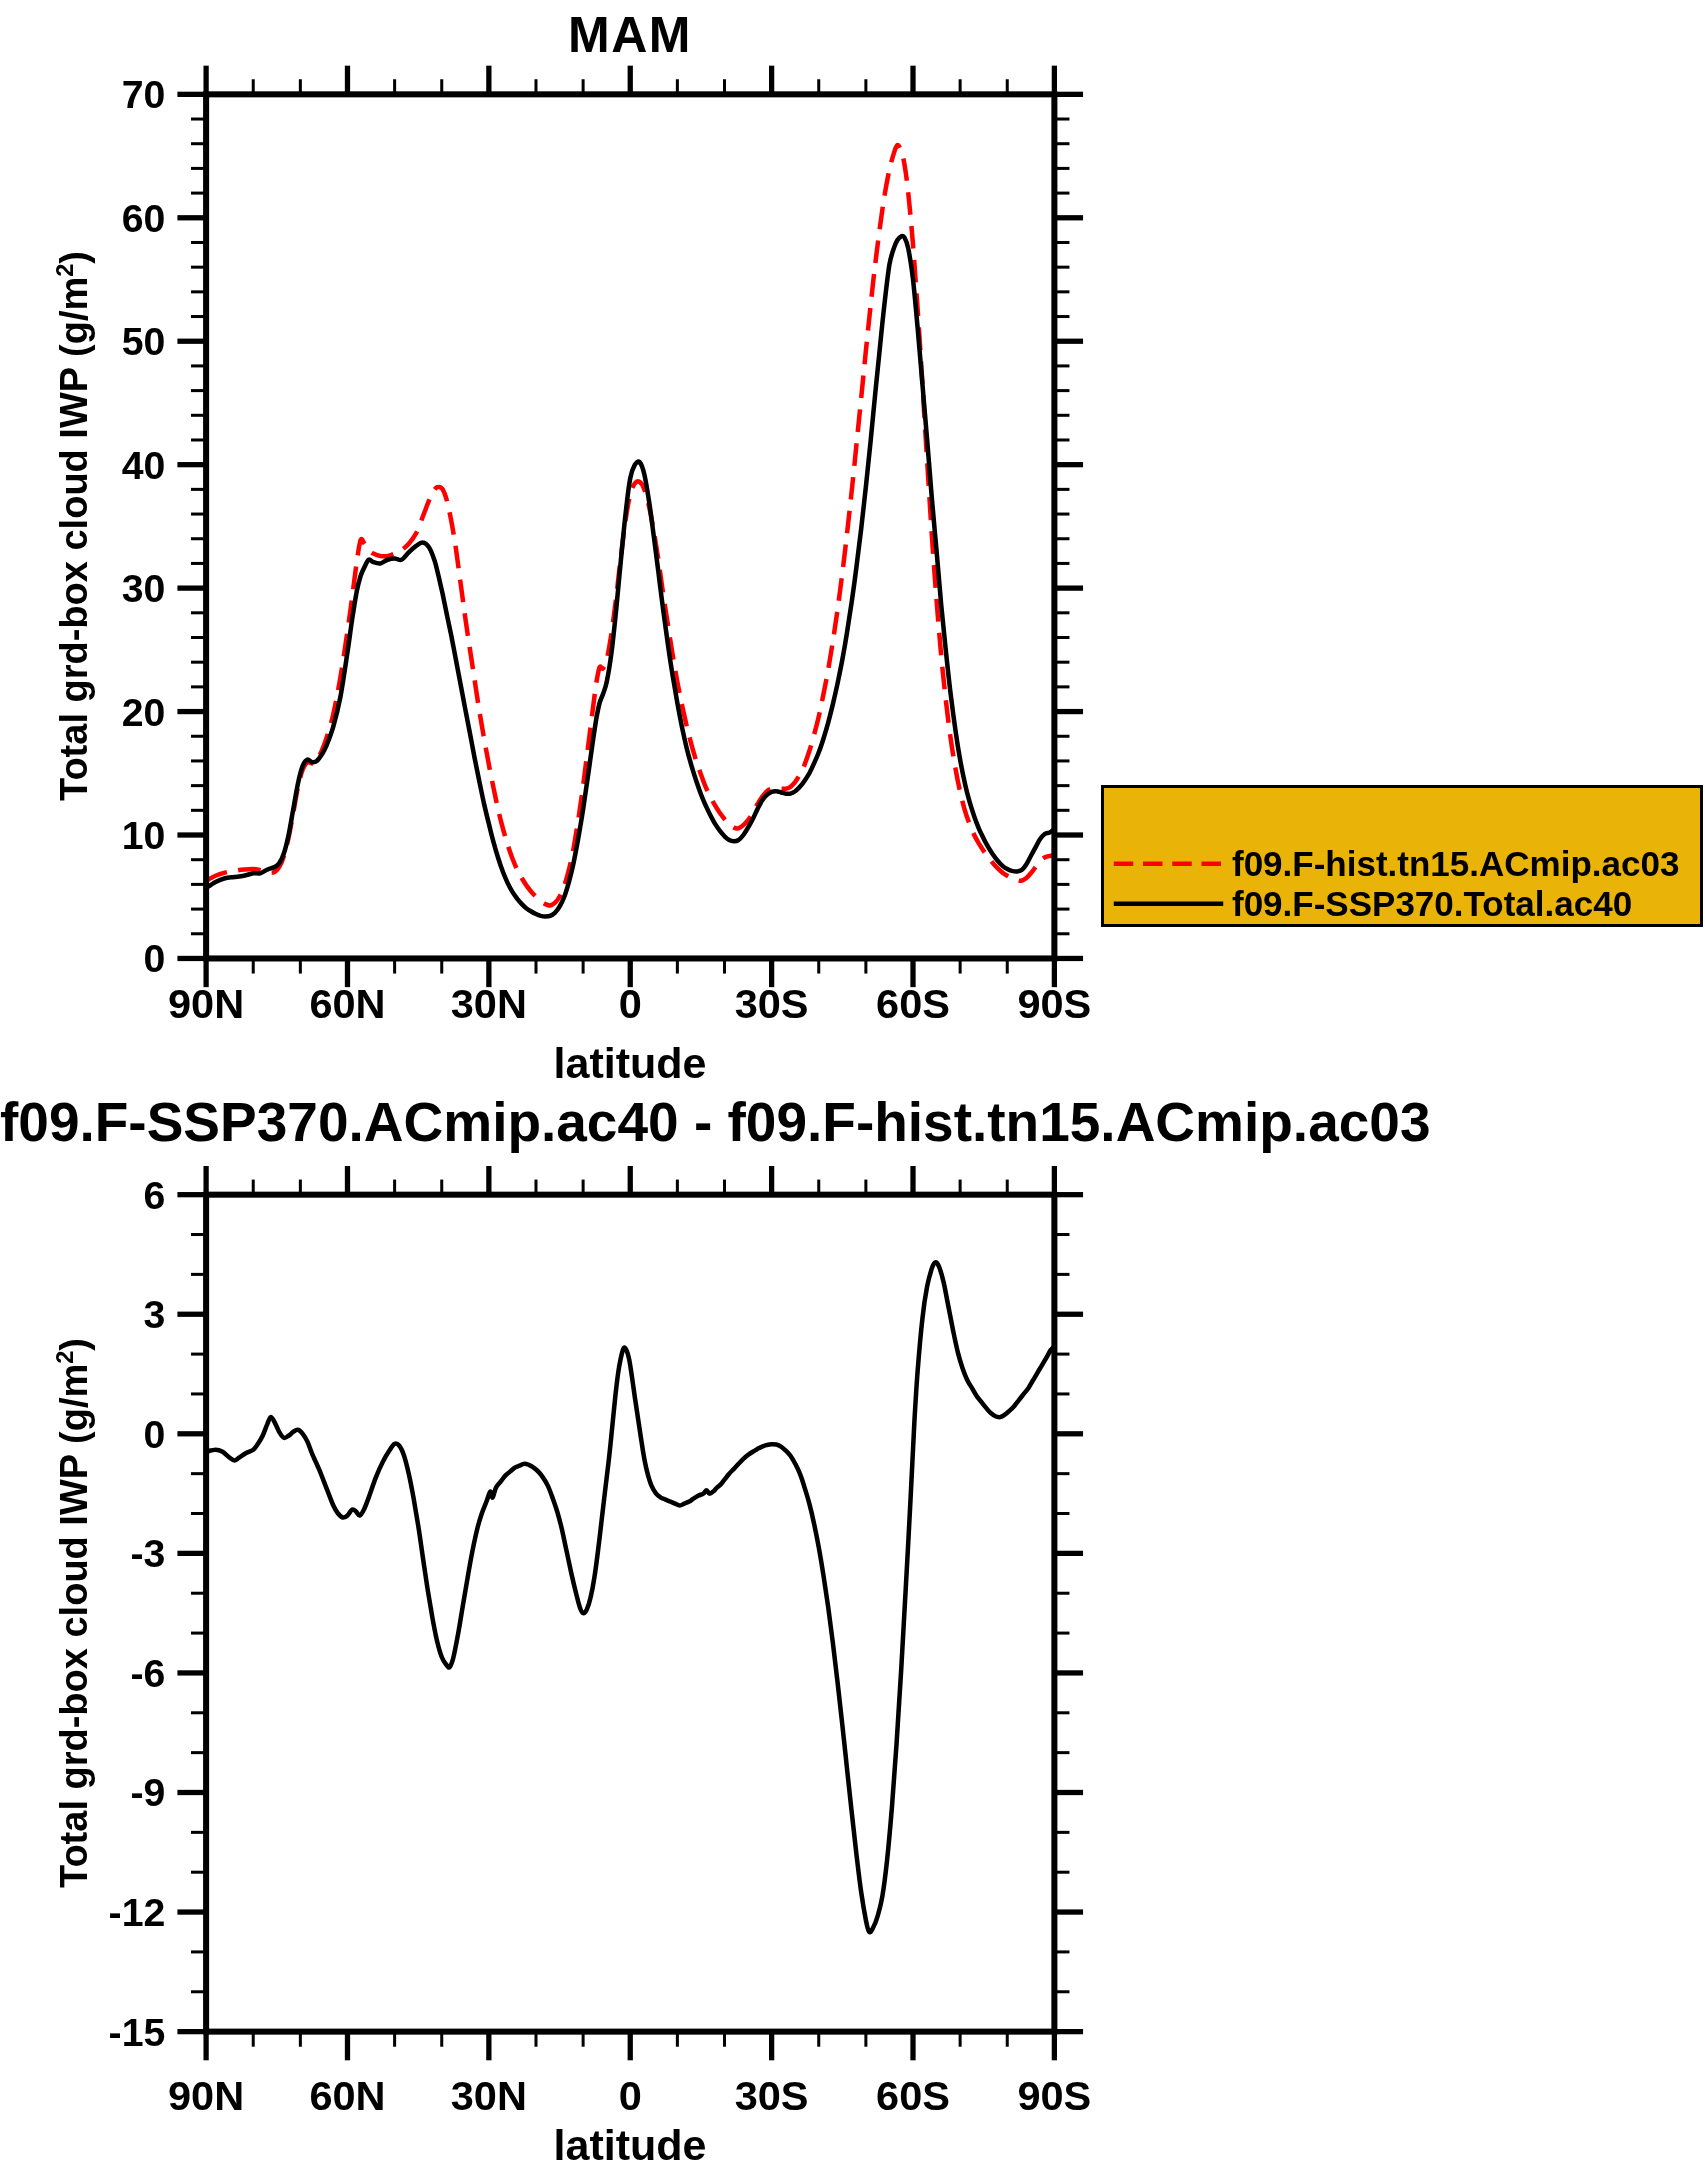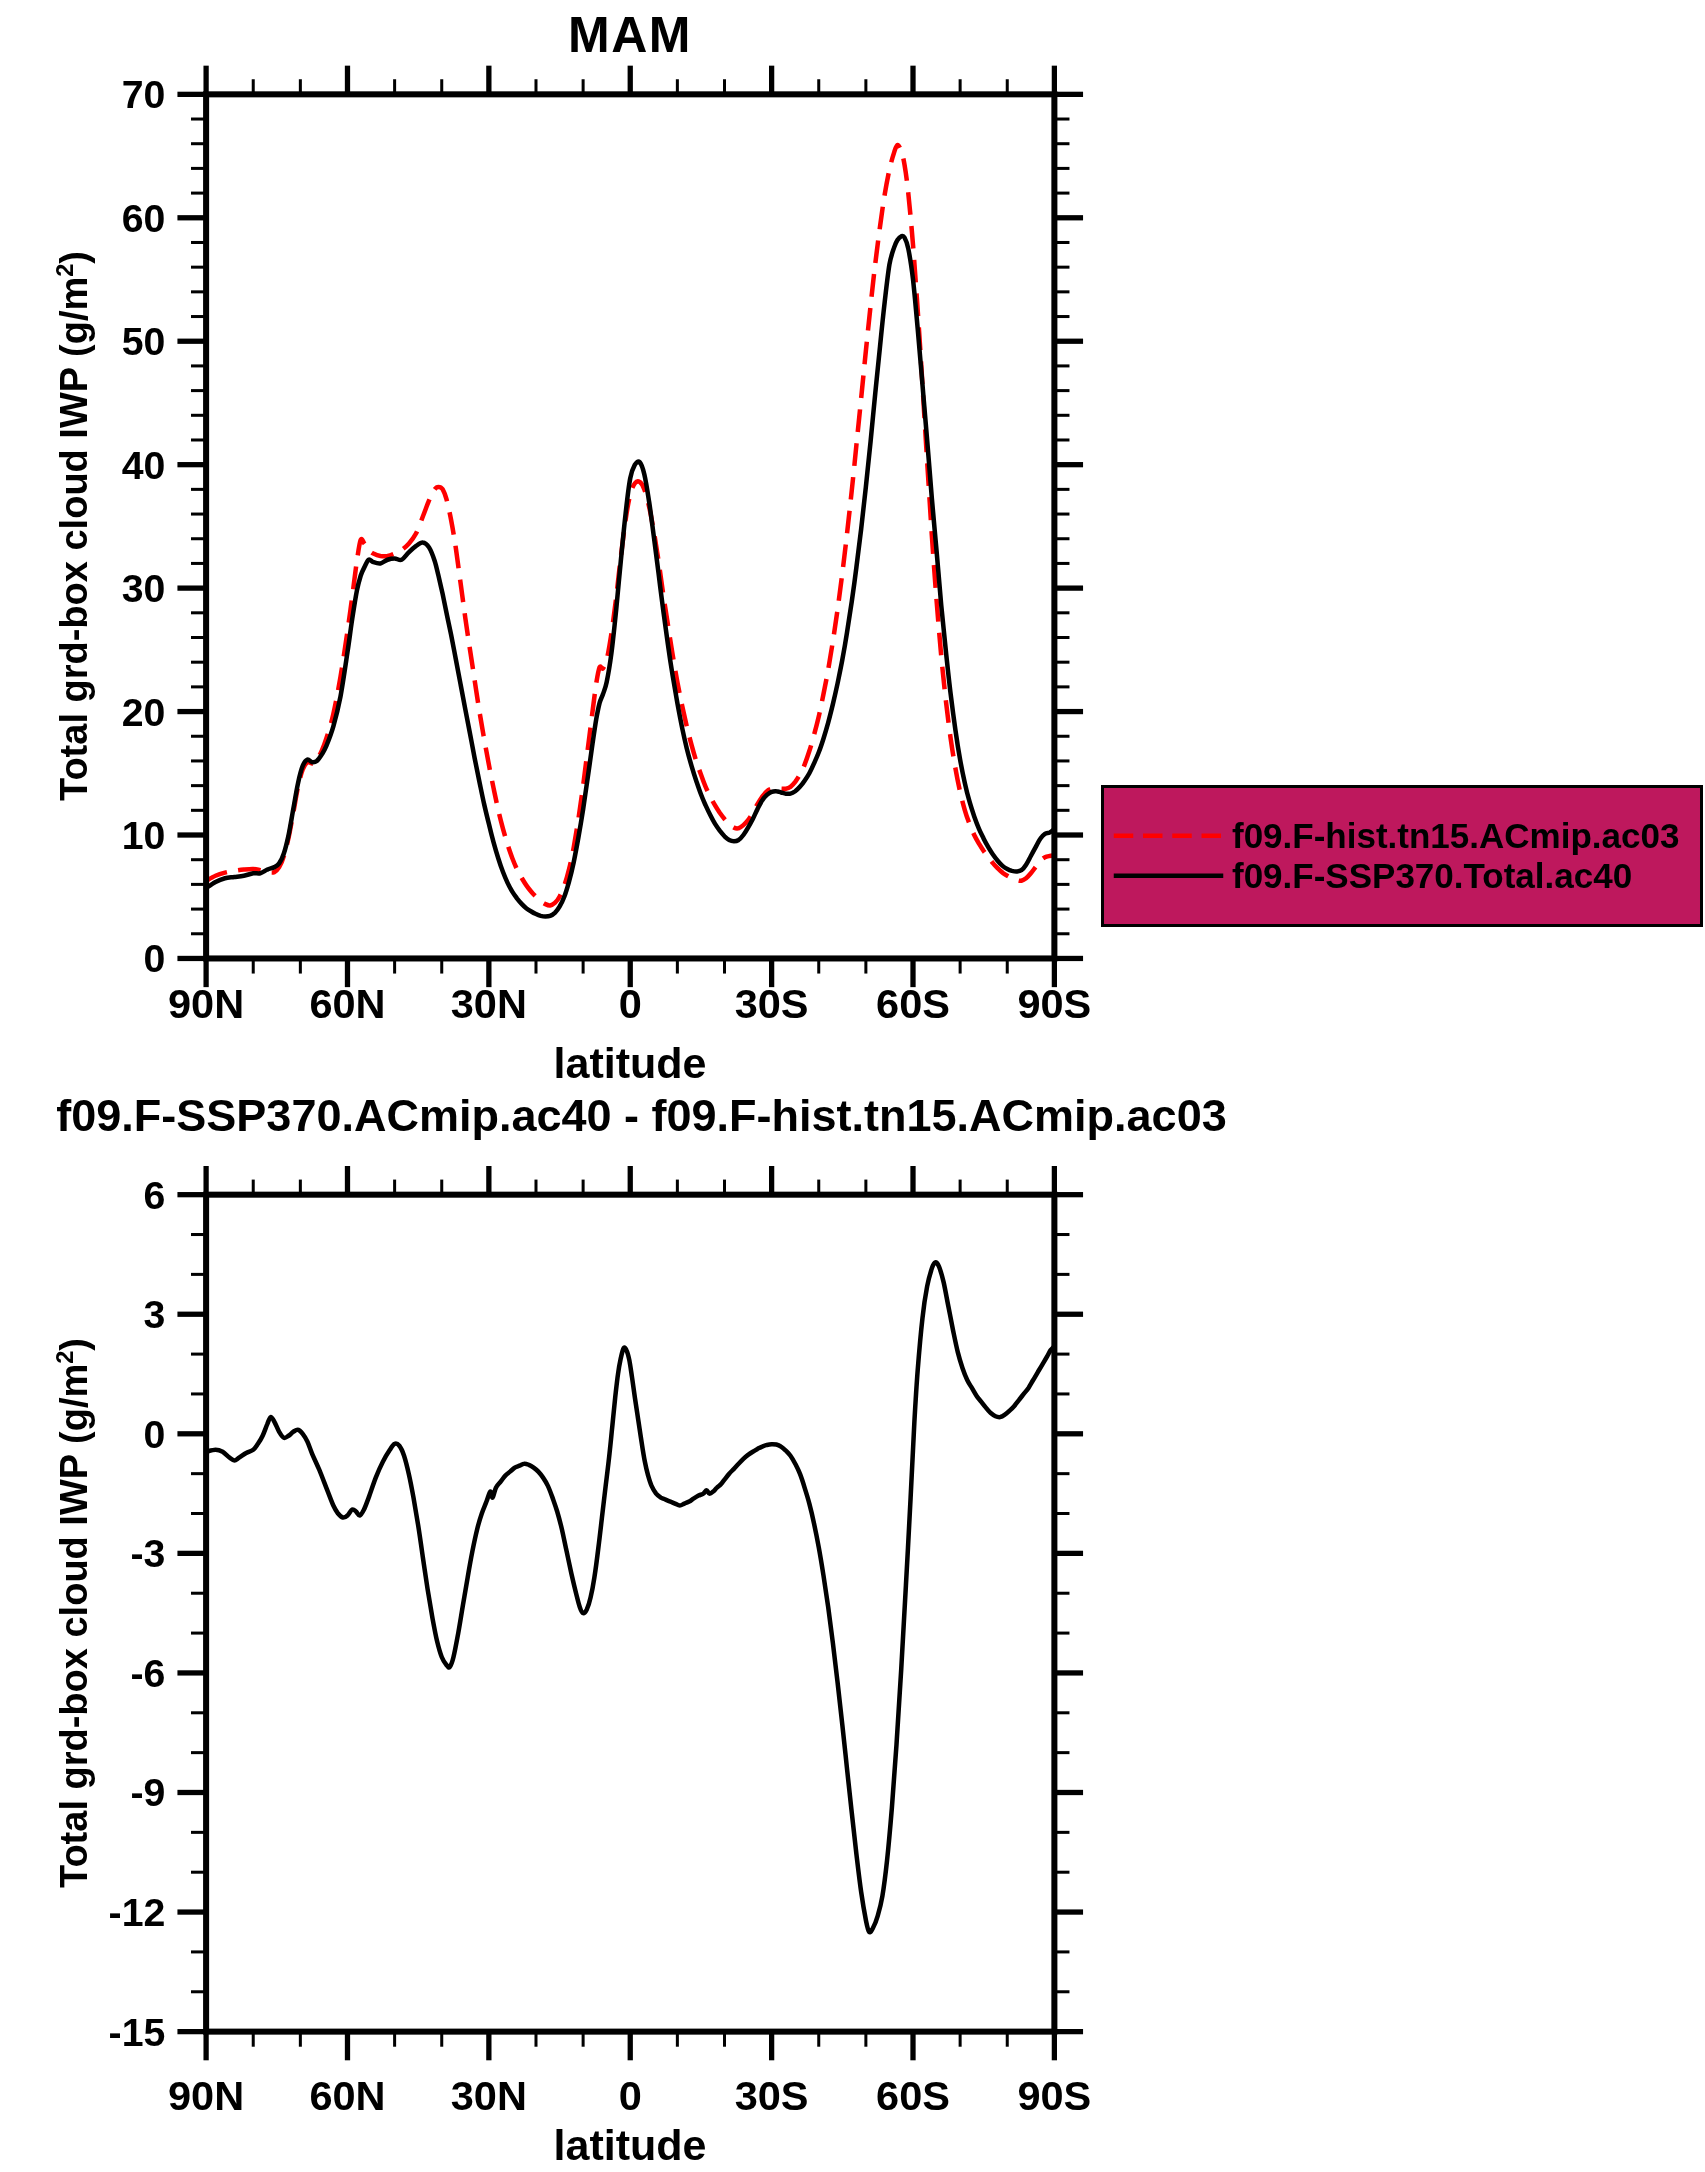--- a/index.html
+++ b/index.html
@@ -2,30 +2,30 @@
 <html style="font-size:12px"><head>
 <meta charset="utf-8">
 <style>
   html,body{margin:0;padding:0;background:#ffffff;}
   #canvas{position:relative;width:1705px;height:2172px;background:#ffffff;overflow:hidden;
           font-family:"Liberation Sans",sans-serif;color:#000;}
   #plot-svg{position:absolute;left:0;top:0;}
   .txt{position:absolute;font-weight:bold;white-space:nowrap;}
   #top-title{left:206px;top:6px;width:848px;text-align:center;font-size:50px;letter-spacing:1.5px;}
   #top-xaxis-title{left:206px;top:1039px;width:848px;text-align:center;font-size:43px;}
-  #bottom-title{left:0px;top:1090px;width:1283px;text-align:center;font-size:45px;}
+  #bottom-title{left:0px;top:1090px;width:1283px;text-align:center;font-size:55px;}
   #bottom-xaxis-title{left:206px;top:2121px;width:848px;text-align:center;font-size:43px;}
   .ylabel{position:absolute;font-weight:bold;white-space:nowrap;font-size:38px;
           transform:translate(-50%,-50%) rotate(-90deg);}
   .ylabel sup{font-size:62%;}
   #ylabel-top{left:74px;top:526px;}
   #ylabel-bottom{left:74px;top:1613px;}
   #legend{position:absolute;left:1101px;top:785px;width:602px;height:142px;
-          border:3px solid #000;box-sizing:border-box;background:#be185d;
-          display:flex;flex-direction:column;justify-content:center;}
+          border:3px solid #000;box-sizing:border-box;background:#eab308;
+          display:flex;flex-direction:column;justify-content:flex-end;}
   .legend-row{display:flex;align-items:center;padding-left:7.5px;}
   .legend-sample{width:113px;height:7.5px;flex:none;}
   .legend-label{font-weight:bold;font-size:35px;margin-left:7.5px;}
 </style>
 </head>
 <body>
 
 <div id="canvas">
 
   <svg id="plot-svg" width="1705" height="2172" viewBox="0 0 2259 2878">

